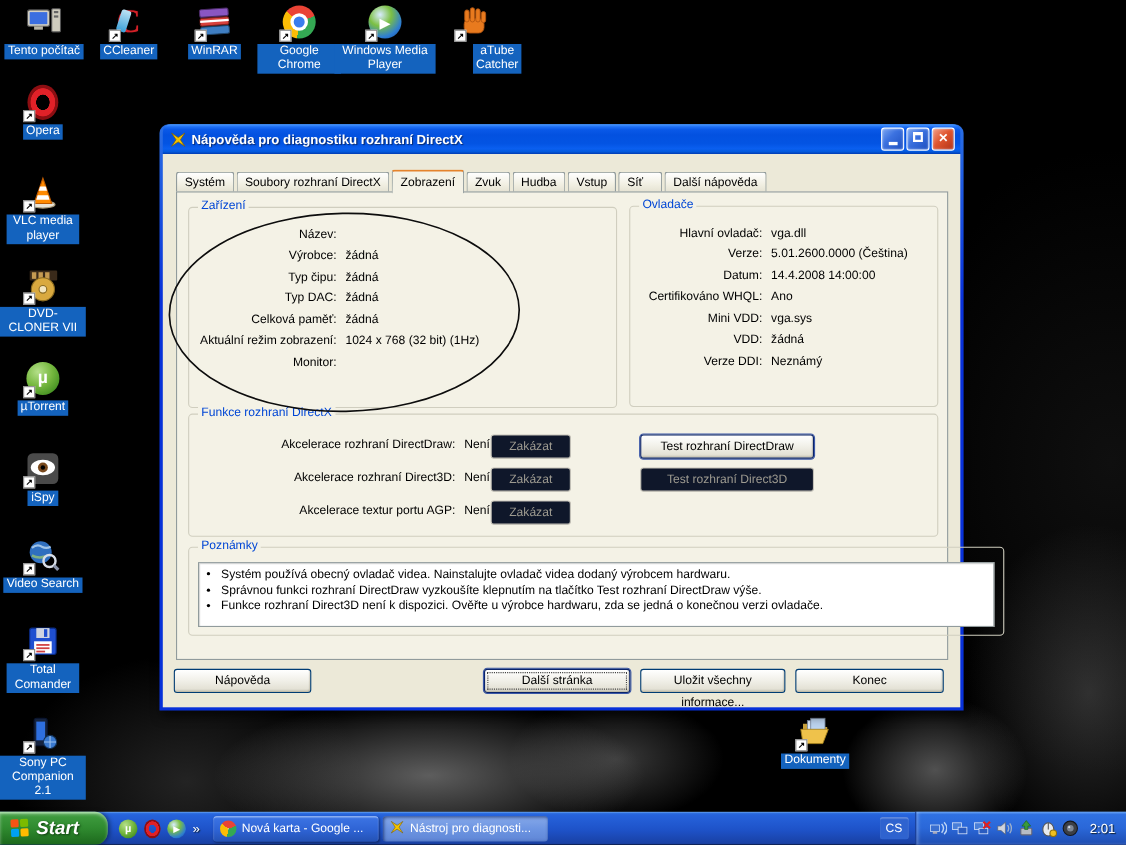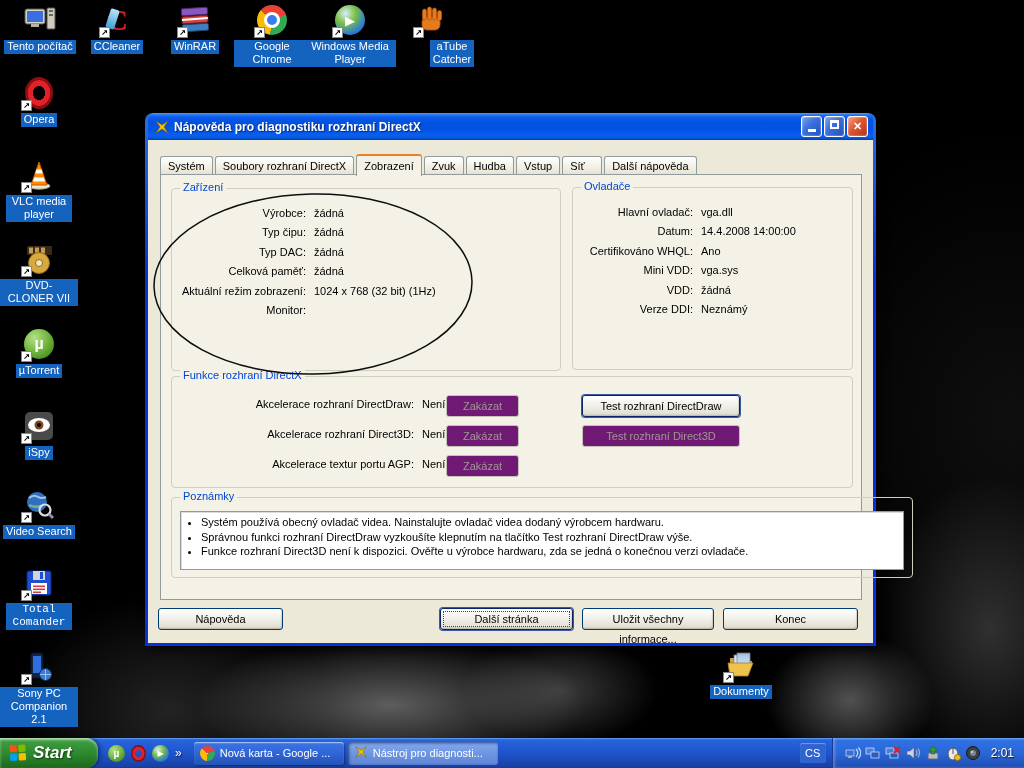--- a/index.html
+++ b/index.html
@@ -84,21 +84,21 @@
   .g-device .row .lbl { width:126px; }
   .g-drivers .row .lbl { width:112px; }
 
   
   .btn { position:absolute; height:22px; border:1px solid #003C74; border-radius:3px; color:#000;
     background:linear-gradient(180deg,#fff 0%,#f2f1ea 45%,#e4e2d6 85%,#d2d0c2 100%);
     font-size:11px; text-align:center; line-height:20px; cursor:pointer;
     box-shadow:inset -1px -1px 1px rgba(120,110,80,.25); }
   .btn.default { border:1px solid #0a246a; box-shadow:0 0 0 1px #3a57a8, inset -1px -1px 1px rgba(120,110,80,.25); }
   .btn.focused::after { content:""; position:absolute; inset:2px; border:1px dotted #444; }
-  .btn.disabled { border-color:#C5C2B8; color:#9D9A90; background:#701a75; box-shadow:none; cursor:default; }
+  .btn.disabled { border-color:#C5C2B8; color:#9D9A90; background:#0f172a; box-shadow:none; cursor:default; }
 
   .feat-row { position:absolute; left:0; width:100%; height:20px; }
   .feat-row .lbl { position:absolute; right:calc(100% - 242px); top:3px; width:230px; text-align:right; }
   .feat-row .status { position:absolute; left:250px; top:3px; }
 
   
   .notesbox { position:absolute; left:8px; top:13px; right:8px; bottom:7px; background:#fff;
     border:1px solid #919B9C; box-shadow:inset 1px 1px 0 #dcdcdc; overflow:hidden; padding:3px 6px 0 4px; }
   .notesbox ul { margin-left:16px; }
   .notesbox li { line-height:14.5px; }
@@ -285,21 +285,21 @@
           <rect x="4" y="4" width="24" height="24" rx="2" fill="#1f4fd0" stroke="#0a2a80"></rect>
           <rect x="10" y="4" width="12" height="9" fill="#cfd4e0"></rect>
           <rect x="17" y="5" width="3" height="7" fill="#1f4fd0"></rect>
           <rect x="8" y="16" width="16" height="11" fill="#fff"></rect>
           <rect x="10" y="18.5" width="12" height="1.6" fill="#d04040"></rect>
           <rect x="10" y="21.5" width="12" height="1.6" fill="#d04040"></rect>
           <rect x="10" y="24.5" width="8" height="1.6" fill="#d04040"></rect>
         </svg>
       <span class="shortcut">↗</span>
     </span>
-    <span class="label" style="max-width:66px;font-family:Liberation Mono, monospace;">Total Comander</span>
+    <span class="label" style="max-width:66px;">Total Comander</span>
   </div>
 
   <div class="dicon" style="left:0; top:650px;">
     <span class="glyph">
       <svg viewBox="0 0 32 32">
           <rect x="8" y="2" width="12" height="25" rx="2.5" fill="#16243f" stroke="#0a1530"></rect>
           <rect x="10" y="5" width="8" height="17" fill="#2e6fe0"></rect>
           <circle cx="22.5" cy="23.5" r="6" fill="#3a7ad0" stroke="#123054"></circle>
           <path d="M17 23.5 h11 M22.5 18 v11" stroke="#9cc0ea" stroke-width="1"></path>
         </svg>
@@ -350,20 +350,24 @@
         <span class="tab" style="min-width:40px;">Síť</span>
         <span class="tab">Další nápověda</span>
       </div>
 
       <div class="tabpanel">
 
         <div class="group g-device" style="left:10px; top:13px; width:390px; height:183px;">
           <span class="caption">Zařízení</span>
           <div class="rows">
             <div class="row">
+                <span class="lbl">Název:</span>
+                <span class="val"></span>
+              </div>
+            <div class="row">
                 <span class="lbl">Výrobce:</span>
                 <span class="val">žádná</span>
               </div>
             <div class="row">
                 <span class="lbl">Typ čipu:</span>
                 <span class="val">žádná</span>
               </div>
             <div class="row">
                 <span class="lbl">Typ DAC:</span>
                 <span class="val">žádná</span>
@@ -382,20 +386,24 @@
               </div>
           </div>
         </div>
 
         <div class="group g-drivers" style="left:411px; top:12px; width:281px; height:183px;">
           <span class="caption">Ovladače</span>
           <div class="rows">
             <div class="row">
                 <span class="lbl">Hlavní ovladač:</span>
                 <span class="val">vga.dll</span>
+              </div>
+            <div class="row">
+                <span class="lbl">Verze:</span>
+                <span class="val">5.01.2600.0000 (Čeština)</span>
               </div>
             <div class="row">
                 <span class="lbl">Datum:</span>
                 <span class="val">14.4.2008 14:00:00</span>
               </div>
             <div class="row">
                 <span class="lbl">Certifikováno WHQL:</span>
                 <span class="val">Ano</span>
               </div>
             <div class="row">

